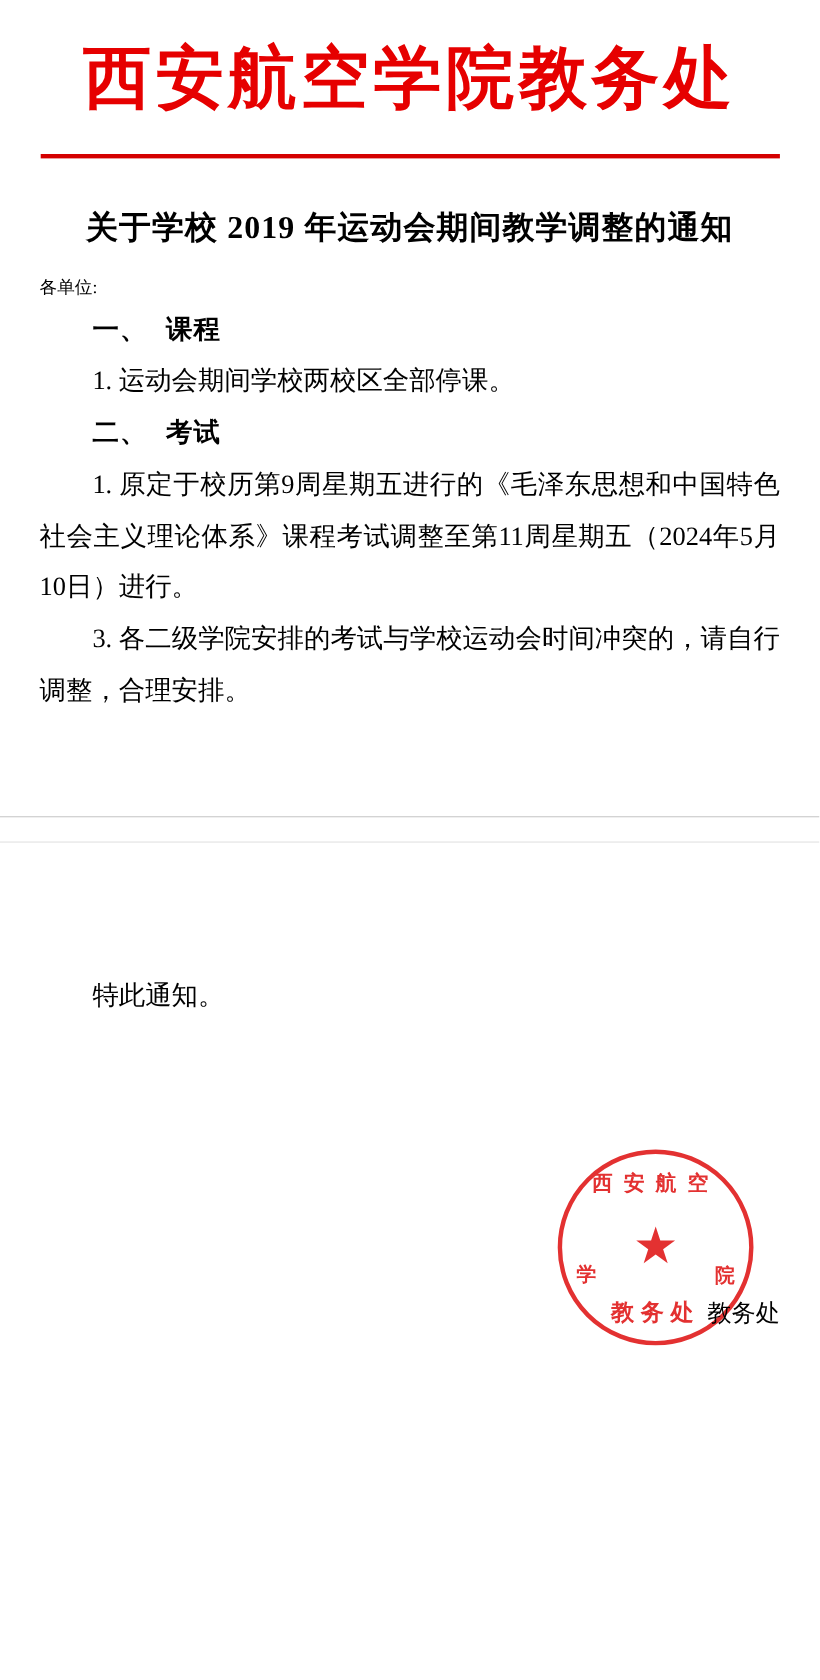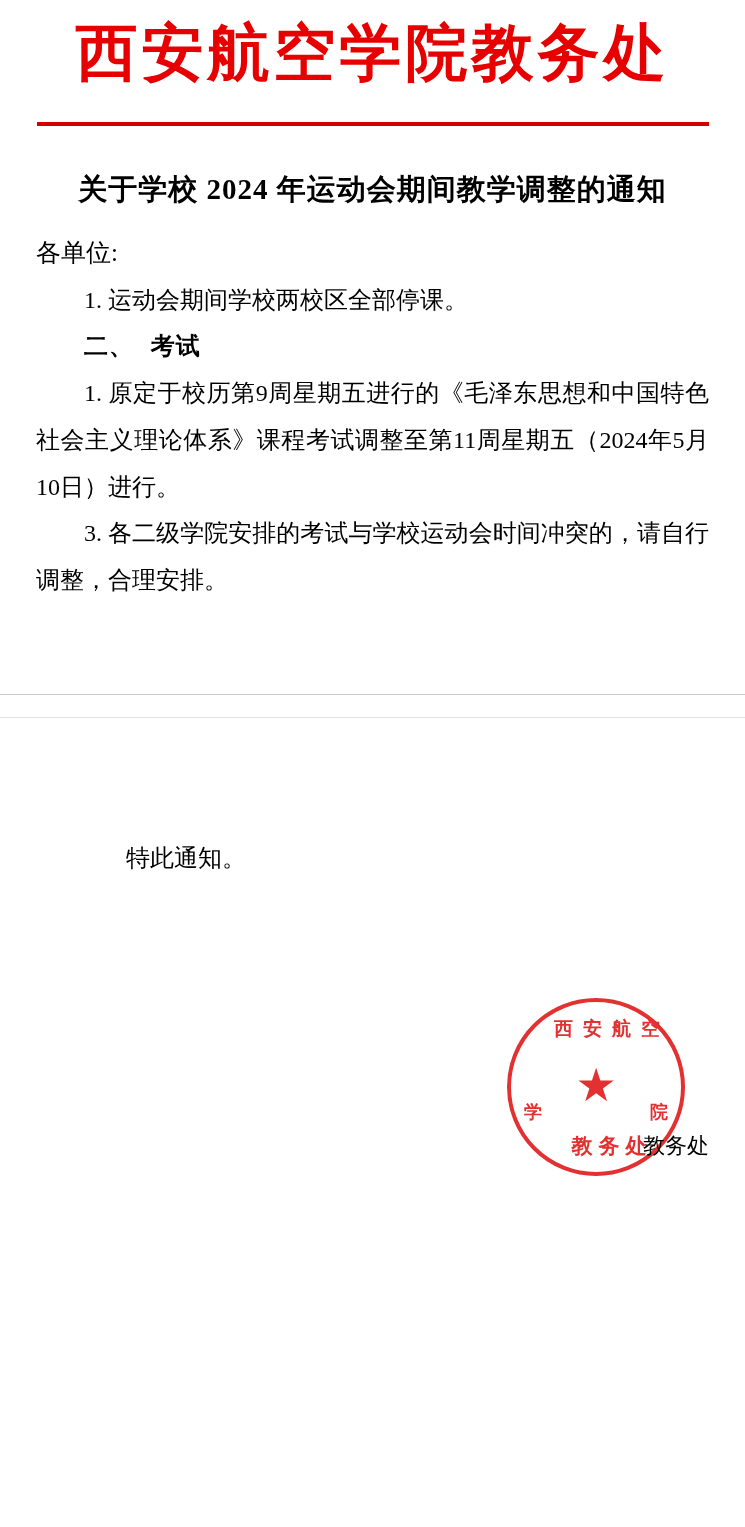--- a/index.html
+++ b/index.html
@@ -17,21 +17,21 @@
   .page {
     width: 745px;
     min-height: 1527px;
     position: relative;
     box-sizing: border-box;
     background: #ffffff;
   }
 
   
   .letterhead {
-    padding-top: 14px;
+    padding-top: 32px;
     text-align: center;
   }
   .letterhead-title {
     font-family: "DejaVu Serif", "Liberation Serif", serif;
     color: #e60000;
     font-weight: bold;
     font-size: 62px;
     letter-spacing: 4px;
     line-height: 1.25;
     white-space: nowrap;
@@ -51,21 +51,21 @@
   .doc-title {
     text-align: center;
     font-weight: bold;
     font-size: 29px;
     line-height: 1.5;
     margin-top: 42px;
     margin-bottom: 18px;
     letter-spacing: 1px;
   }
   .salutation {
-    font-size: 25px;
+    font-size: 16px;
     line-height: 1.9;
     margin: 6px 0 0 0;
   }
   .para {
     font-size: 24px;
     line-height: 1.95;
     text-indent: 2em;
     margin: 0;
     text-align: justify;
   }
@@ -93,21 +93,20 @@
     height: 22px;
   }
 
   
   .closing {
     font-size: 24px;
     line-height: 1.9;
     text-indent: 2em;
     padding: 0 36px;
     margin-top: 118px;
-    margin-left: 42px;
   }
 
   
   .sign-block {
     position: relative;
     height: 250px;
     margin-top: 40px;
   }
   .sign-text {
     position: absolute;
@@ -134,21 +133,21 @@
     left: 50%;
     top: 50%;
     transform: translate(-50%, -52%);
     color: #e12020;
     font-size: 46px;
     line-height: 1;
   }
   .seal .arc-top,
   .seal .arc-bottom {
     position: absolute;
-    left: 16px;
+    left: 0;
     width: 100%;
     text-align: center;
     color: #e12020;
     font-weight: bold;
     font-size: 19px;
     letter-spacing: 10px;
   }
   .seal .arc-top {
     top: 14px;
   }
@@ -175,25 +174,28 @@
 
 <div class="page">
 
   <div class="letterhead">
     <div class="letterhead-title">西安航空学院教务处</div>
     <div class="letterhead-rule"></div>
   </div>
 
   <div class="doc">
 
-    <div class="doc-title">关于学校 2024 年运动会期间教学调整的通知</div>
+    <div class="doc-title">关于学校 2019 年运动会期间教学调整的通知</div>
 
     <p class="salutation">各单位:</p>
 
 
+    <p class="section-head">
+      <span>一、</span><span class="sep"></span><span>课程</span>
+    </p>
     <p class="para">1. 运动会期间学校两校区全部停课。</p>
 
     <p class="section-head">
       <span>二、</span><span class="sep"></span><span>考试</span>
     </p>
     <p class="para">1. 原定于校历第9周星期五进行的《毛泽东思想和中国特色社会主义理论体系》课程考试调整至第11周星期五（2024年5月10日）进行。</p>
     <p class="para">3. 各二级学院安排的考试与学校运动会时间冲突的，请自行调整，合理安排。</p>
 
     <div class="spacer-block"></div>
   </div>

